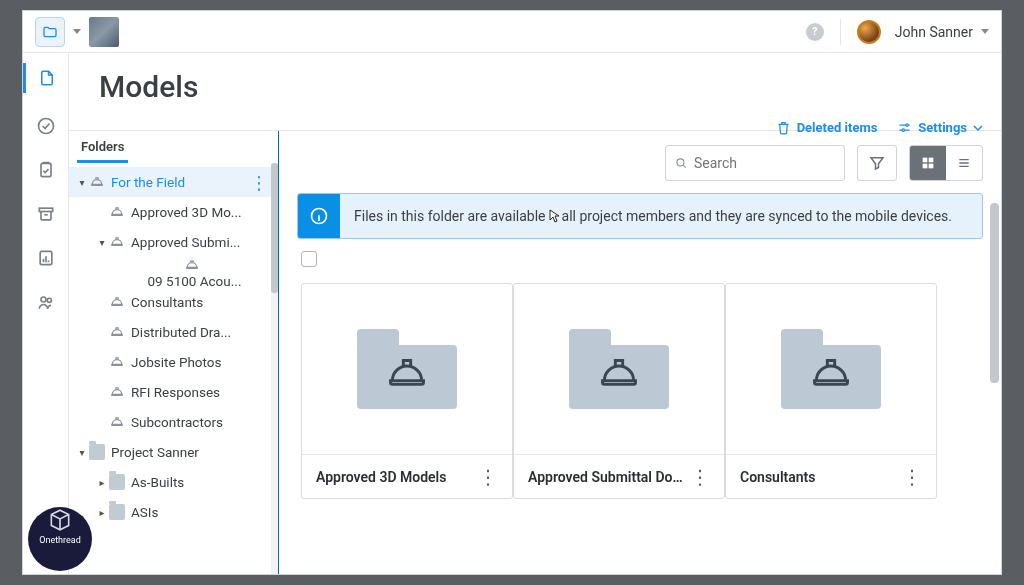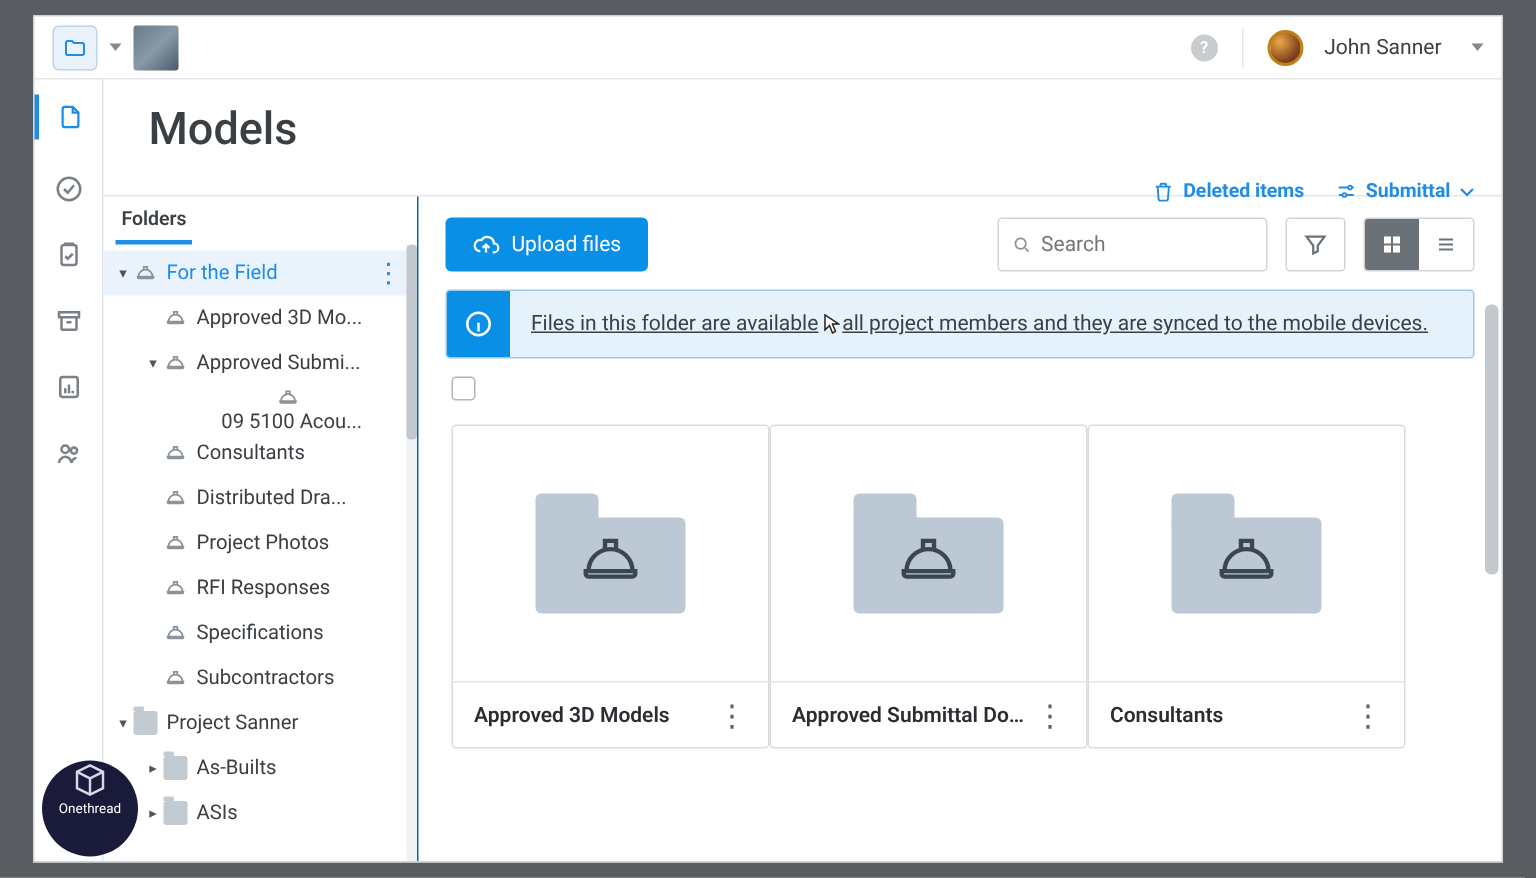--- a/index.html
+++ b/index.html
@@ -23,21 +23,21 @@
     width: 30px; height: 30px; border-radius: 2px;
     background: linear-gradient(135deg,#6b7a8a 0%,#8a99a8 50%,#4b5a6a 100%);
   }
   .topbar-spacer { flex: 1; }
   .help-icn { width: 18px; height: 18px; border-radius: 50%; background: #c8ccd0; display:flex;align-items:center;justify-content:center;color:#fff;font-size:11px;font-weight:700; }
   .vdiv { width:1px; height:26px; background:#e2e6ea; margin:0 8px; }
   .avatar { width: 24px; height: 24px; border-radius:50%;
     background: radial-gradient(circle at 30% 30%, #f0a848, #7a3e1a 70%);
     border: 2px solid #c0801a;
   }
-  .username { font-size: 14px; color:#3a3f44; margin-left:6px; margin-right:12px; }
+  .username { font-size: 14px; color:#3a3f44; margin-left:6px; margin-right:0; }
 
   
   .body { flex:1; display:flex; min-height:0; }
   .iconrail {
     width: 46px; border-right:1px solid #e2e6ea; display:flex; flex-direction:column; align-items:center;
     padding-top:10px; gap:22px; color:#7a8086;
   }
   .iconrail .ir { width:22px; height:22px; display:flex; align-items:center; justify-content:center; cursor:pointer; }
   .iconrail .ir.active { color:#1f8ce6; border-left: 3px solid #1f8ce6; width:100%; height:30px; }
 
@@ -86,21 +86,21 @@
   .sq-btn { height:36px; width:40px; border:1px solid #d0d4d8; border-radius:3px; display:flex; align-items:center; justify-content:center; color:#6a7278; cursor:pointer; }
   .view-toggle { height:36px; border:1px solid #d0d4d8; border-radius:3px; display:flex; overflow:hidden; }
   .vt { width:36px; display:flex; align-items:center; justify-content:center; color:#6a7278; cursor:pointer; }
   .vt.active { background:#6a7278; color:#fff; }
 
   .info-banner {
     margin: 0 18px 10px; border:1px solid #9cc8ea; background:#e6f2fb; border-radius:3px;
     display:flex; align-items:stretch; overflow:hidden; min-height:46px;
   }
   .info-badge { width:42px; background:#0a8fe6; color:#fff; display:flex; align-items:center; justify-content:center; }
-  .info-text { flex:1; display:flex; align-items:center; padding:0 14px; font-size:14px; color:#3a3f44;text-decoration:underline; }
+  .info-text { flex:1; display:flex; align-items:center; padding:0 14px; font-size:14px; color:#3a3f44; }
   .info-text .cursor { display:inline-block; margin:0 2px; }
 
   .selectall { padding: 2px 22px 6px; }
   .cb { width:16px; height:16px; border:1.5px solid #b0b6bc; border-radius:3px; display:inline-block; cursor:pointer; }
 
   .grid { display:flex; padding: 6px 22px 0; }
   .card { width:212px; border:1px solid #d8dce0; border-radius:3px; display:flex; flex-direction:column; cursor:pointer; }
   .card-top { height:170px; display:flex; align-items:center; justify-content:center; }
   .bigfolder { width:100px; height:80px; position:relative; }
   .bf-body { position:absolute; left:0; right:0; bottom:0; height:64px; background:#bcc8d4; border-radius:4px; }
@@ -198,21 +198,21 @@
                 <path d="M4 7h16M9 7V5a1 1 0 0 1 1-1h4a1 1 0 0 1 1 1v2M6 7l1 13a2 2 0 0 0 2 2h6a2 2 0 0 0 2-2l1-13"></path>
               </svg>
             <span>Deleted items</span>
           </div>
           <div class="link-btn">
             <svg width="15" height="15" viewBox="0 0 24 24" fill="none" stroke="currentColor" stroke-width="2">
                 <path d="M4 8h10M18 8h2M4 16h4M12 16h8"></path>
                 <circle cx="16" cy="8" r="2"></circle>
                 <circle cx="10" cy="16" r="2"></circle>
               </svg>
-            <span>Submittal</span>
+            <span>Settings</span>
             <svg width="10" height="10" viewBox="0 0 10 10">
                 <path d="M1 3l4 4 4-4" fill="none" stroke="currentColor" stroke-width="1.5"></path>
               </svg>
           </div>
         </div>
       </div>
 
       <div class="content-row">
 
         <div class="sidebar">
@@ -294,43 +294,32 @@
                   </div>
                   <div class="node" style="padding-left: 26px;">
                     <span class="tw"></span>
                     <span class="hardhat-mini">
                       <svg width="14" height="14" viewBox="0 0 24 24" fill="none" stroke="currentColor" stroke-width="2">
                         <path d="M4 16a8 8 0 0 1 16 0"></path>
                         <path d="M3 16h18v1a1 1 0 0 1-1 1H4a1 1 0 0 1-1-1v-1z"></path>
                         <path d="M10 8V5h4v3"></path>
                       </svg>
                     </span>
-                    <span class="lbl">Project Photos</span>
+                    <span class="lbl">Jobsite Photos</span>
                   </div>
                   <div class="node" style="padding-left: 26px;">
                     <span class="tw"></span>
                     <span class="hardhat-mini">
                       <svg width="14" height="14" viewBox="0 0 24 24" fill="none" stroke="currentColor" stroke-width="2">
                         <path d="M4 16a8 8 0 0 1 16 0"></path>
                         <path d="M3 16h18v1a1 1 0 0 1-1 1H4a1 1 0 0 1-1-1v-1z"></path>
                         <path d="M10 8V5h4v3"></path>
                       </svg>
                     </span>
                     <span class="lbl">RFI Responses</span>
-                  </div>
-                  <div class="node" style="padding-left: 26px;">
-                    <span class="tw"></span>
-                    <span class="hardhat-mini">
-                      <svg width="14" height="14" viewBox="0 0 24 24" fill="none" stroke="currentColor" stroke-width="2">
-                        <path d="M4 16a8 8 0 0 1 16 0"></path>
-                        <path d="M3 16h18v1a1 1 0 0 1-1 1H4a1 1 0 0 1-1-1v-1z"></path>
-                        <path d="M10 8V5h4v3"></path>
-                      </svg>
-                    </span>
-                    <span class="lbl">Specifications</span>
                   </div>
                   <div class="node" style="padding-left: 26px;">
                     <span class="tw"></span>
                     <span class="hardhat-mini">
                       <svg width="14" height="14" viewBox="0 0 24 24" fill="none" stroke="currentColor" stroke-width="2">
                         <path d="M4 16a8 8 0 0 1 16 0"></path>
                         <path d="M3 16h18v1a1 1 0 0 1-1 1H4a1 1 0 0 1-1-1v-1z"></path>
                         <path d="M10 8V5h4v3"></path>
                       </svg>
                     </span>
@@ -358,27 +347,20 @@
 
             </div>
             <div class="sb-scroll">
               <div class="sb-thumb"></div>
             </div>
           </div>
         </div>
 
         <div class="right">
           <div class="toolbar">
-            <button class="upload-btn">
-              <svg width="18" height="18" viewBox="0 0 24 24" fill="none" stroke="currentColor" stroke-width="2">
-                  <path d="M7 18a5 5 0 1 1 .9-9.9A6 6 0 0 1 19 11a4 4 0 0 1 0 8h-1"></path>
-                  <path d="M12 12v7M9 15l3-3 3 3"></path>
-                </svg>
-              <span>Upload files</span>
-            </button>
             <div class="tool-spacer"></div>
             <div class="search-box">
               <svg width="16" height="16" viewBox="0 0 24 24" fill="none" stroke="currentColor" stroke-width="2">
                   <circle cx="11" cy="11" r="6"></circle>
                   <path d="M20 20l-4-4"></path>
                 </svg>
               <input placeholder="Search" style="">
             </div>
             <div class="sq-btn">
               <svg width="18" height="18" viewBox="0 0 24 24" fill="none" stroke="currentColor" stroke-width="2">

